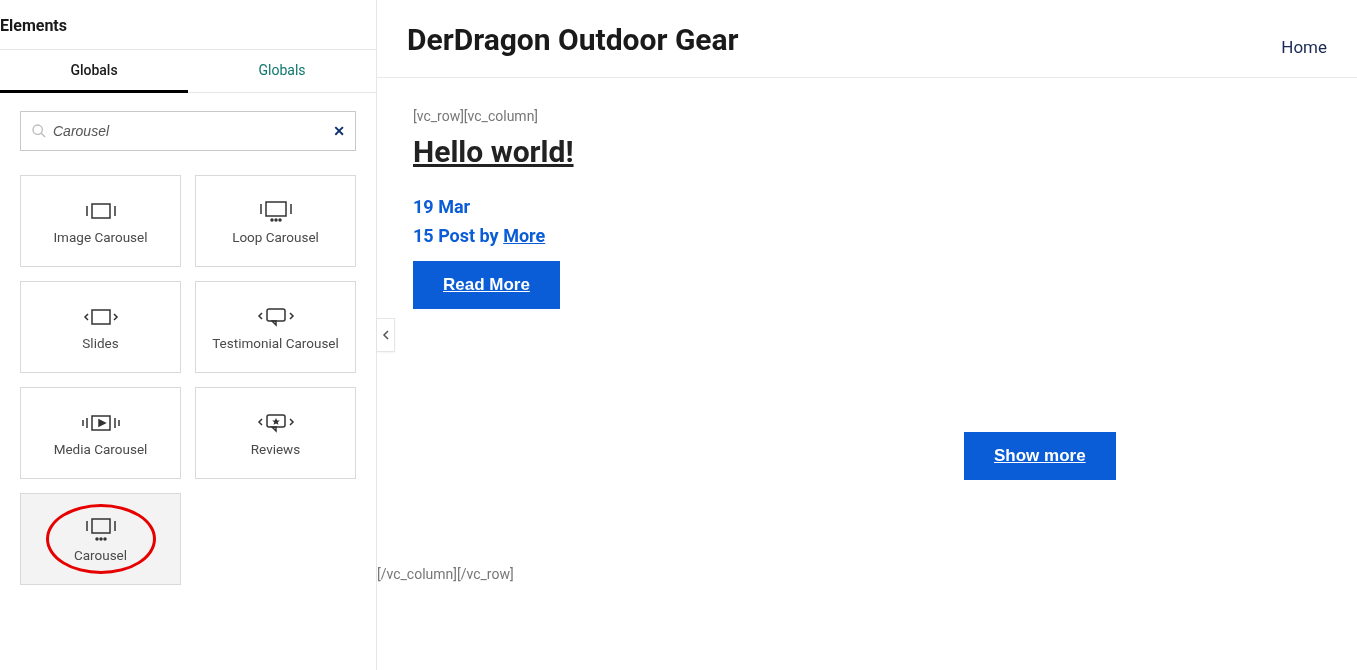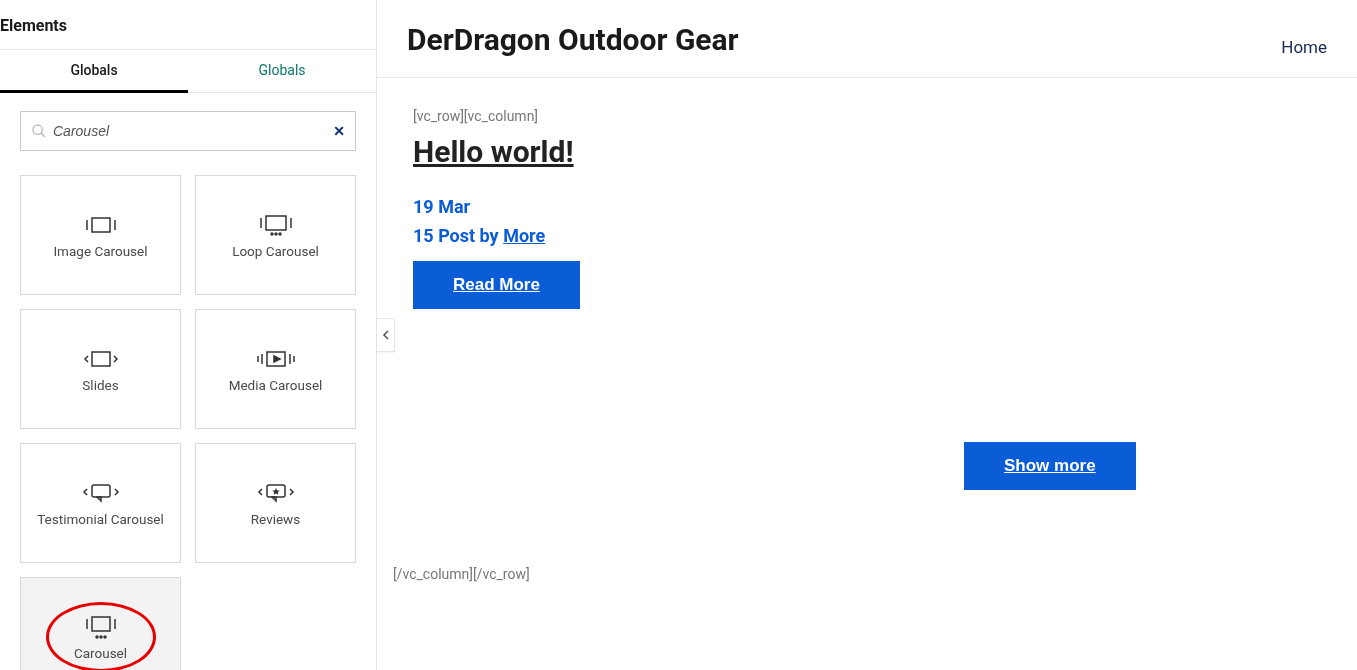--- a/index.html
+++ b/index.html
@@ -13,44 +13,44 @@
 .tab { flex: 1; text-align: center; padding: 12px 0; font-size: 14px; color: #0f766e; cursor: pointer; }
 .tab.active { color: #1a1a1a; font-weight: 500; border-bottom: 3px solid #000; margin-bottom: -1px; }
 
 .search-wrap { padding: 18px 20px 6px; }
 .search-box { display: flex; align-items: center; border: 1px solid #c9c9c9; background: #fff; height: 40px; padding: 0 10px; }
 .search-box input { border: none; outline: none; flex: 1; font-size: 14px; font-style: italic; color: #555; padding: 0 6px; }
 .search-ico { color: #bbb; }
 .search-clear { color: #0b2e6f; font-weight: 700; cursor: pointer; font-size: 14px; }
 
 .widget-grid { display: grid; grid-template-columns: 1fr 1fr; gap: 14px; padding: 18px 20px; }
-.widget-card { border: 1px solid #d9d9d9; height: 120px; display: flex; flex-direction: column; align-items: center; justify-content: center; gap: 4px; cursor: grab; background: #fff; }
+.widget-card { border: 1px solid #d9d9d9; height: 92px; display: flex; flex-direction: column; align-items: center; justify-content: center; gap: 4px; cursor: grab; background: #fff; }
 .widget-card.selected { background: #f3f3f3; position: relative; }
 .widget-label { font-size: 13.5px; color: #4a4a4a; }
 .widget-ico { color: #333; display: flex; align-items: center; justify-content: center; height: 28px; }
 
 .circle-highlight { position: absolute; width: 110px; height: 70px; border: 3px solid #e60000; border-radius: 50%; left: 50%; top: 50%; transform: translate(-50%, -50%); pointer-events: none; }
 
 
 .collapse-handle { position: absolute; left: 377px; top: 50%; width: 18px; height: 34px; border: 1px solid #e6e6e6; border-left: none; background: #fff; display: flex; align-items: center; justify-content: center; cursor: pointer; font-size: 12px; color: #555; transform: translateY(-50%); box-shadow: 0 1px 2px rgba(0,0,0,0.05); }
 
 
 .preview { flex: 1; display: flex; flex-direction: column; }
 .site-header { display: flex; justify-content: space-between; align-items: flex-end; padding: 22px 30px 20px; border-bottom: 1px solid #eaeaea; gap: 36px; }
 .site-title { font-size: 30px; font-weight: 700; color: #1a1a1a; }
 .site-nav a { color: #1a2a55; text-decoration: none; font-size: 17px; }
 
 .content { flex: 1; padding: 30px 36px; position: relative; overflow: hidden; }
 .shortcode { color: #777; font-size: 14px; margin-bottom: 10px; }
 .post-title { font-size: 30px; font-weight: 700; text-decoration: underline; color: #222; margin-bottom: 24px; }
 .meta { color: #0a5cd7; font-weight: 700; font-size: 18px; line-height: 1.6; }
 .meta a { color: #0a5cd7; text-decoration: underline; }
-.btn { display: inline-block; background: #0a5cd7; color: #fff; font-weight: 700; font-size: 17px; text-decoration: underline; padding: 14px 40px; margin-top: 10px; cursor: pointer; border: none; }
-.btn.showmore-pos { position: absolute; left: 587px; top: 354px; }
-.shortcode.close-pos { position: absolute; left: 0; top: 488px; padding-left: 0; margin-left: 16px; color: #777; }
+.btn { display: inline-block; background: #0a5cd7; color: #fff; font-weight: 700; font-size: 17px; text-decoration: underline; padding: 14px 30px; margin-top: 10px; cursor: pointer; border: none; }
+.btn.showmore-pos { position: absolute; left: 587px; top: 344px; }
+.shortcode.close-pos { position: absolute; left: 0; top: 488px; padding-left: 0; margin-left: 0; color: #777; }
 
 svg { display: block; }
 </style>
 </head>
 <body>
 
 <div class="app">
   <aside class="sidebar">
     <div class="sidebar-header">Elements</div>
     <div class="tabs">
@@ -102,42 +102,42 @@
               <rect x="11" y="3" width="18" height="14"></rect>
               <polyline points="7,7 4,10 7,13"></polyline>
               <polyline points="33,7 36,10 33,13"></polyline>
             </svg>
         </span>
         <span class="widget-label">Slides</span>
       </div>
 
       <div class="widget-card">
         <span class="widget-ico">
+          <svg width="44" height="22" viewBox="0 0 44 22" fill="none" stroke="#333" stroke-width="1.5">
+              <rect x="13" y="3" width="18" height="12" rx="2"></rect>
+              <polygon points="18,15 22,19 22,15" fill="none"></polygon>
+              <polyline points="8,7 5,10 8,13"></polyline>
+              <polyline points="36,7 39,10 36,13"></polyline>
+            </svg>
+        </span>
+        <span class="widget-label">Testimonial Carousel</span>
+      </div>
+
+      <div class="widget-card">
+        <span class="widget-ico">
           <svg width="44" height="20" viewBox="0 0 44 20" fill="none" stroke="#333" stroke-width="1.5">
               <rect x="13" y="3" width="18" height="14"></rect>
               <polygon points="20,7 26,10 20,13" fill="#333"></polygon>
               <line x1="8" y1="5" x2="8" y2="15"></line>
               <line x1="36" y1="5" x2="36" y2="15"></line>
               <line x1="4" y1="7" x2="4" y2="13"></line>
               <line x1="40" y1="7" x2="40" y2="13"></line>
             </svg>
         </span>
         <span class="widget-label">Media Carousel</span>
-      </div>
-
-      <div class="widget-card">
-        <span class="widget-ico">
-          <svg width="44" height="22" viewBox="0 0 44 22" fill="none" stroke="#333" stroke-width="1.5">
-              <rect x="13" y="3" width="18" height="12" rx="2"></rect>
-              <polygon points="18,15 22,19 22,15" fill="none"></polygon>
-              <polyline points="8,7 5,10 8,13"></polyline>
-              <polyline points="36,7 39,10 36,13"></polyline>
-            </svg>
-        </span>
-        <span class="widget-label">Testimonial Carousel</span>
       </div>
 
       <div class="widget-card">
         <span class="widget-ico">
           <svg width="44" height="22" viewBox="0 0 44 22" fill="none" stroke="#333" stroke-width="1.5">
               <rect x="13" y="3" width="18" height="12" rx="2"></rect>
               <polygon points="18,15 22,19 22,15" fill="none"></polygon>
               <polygon points="22,6 23.2,8.4 25.8,8.6 23.8,10.3 24.4,12.8 22,11.5 19.6,12.8 20.2,10.3 18.2,8.6 20.8,8.4" fill="#333" stroke="none"></polygon>
               <polyline points="8,7 5,10 8,13"></polyline>
               <polyline points="36,7 39,10 36,13"></polyline>

